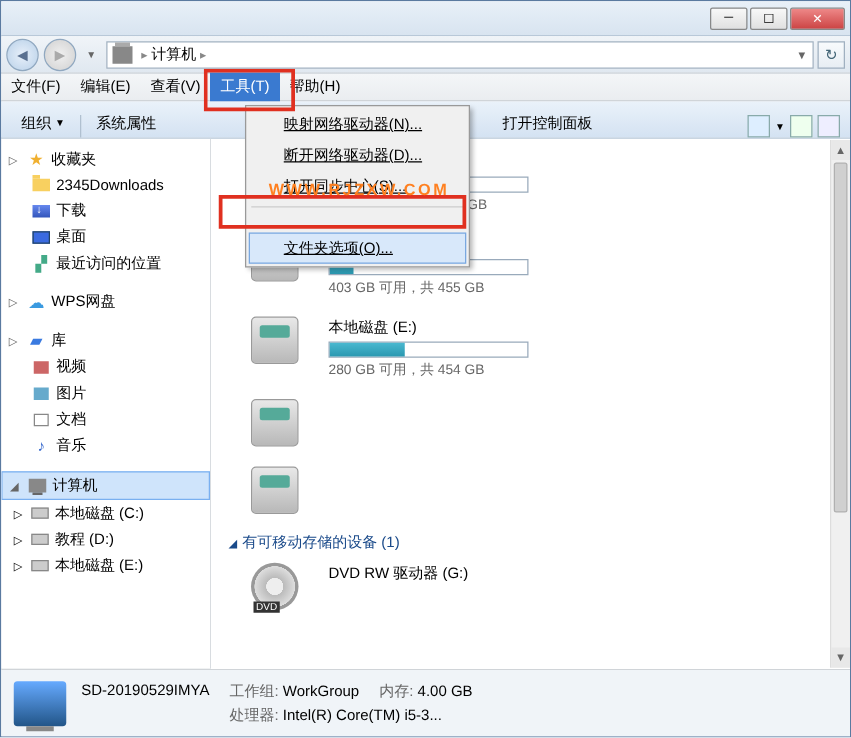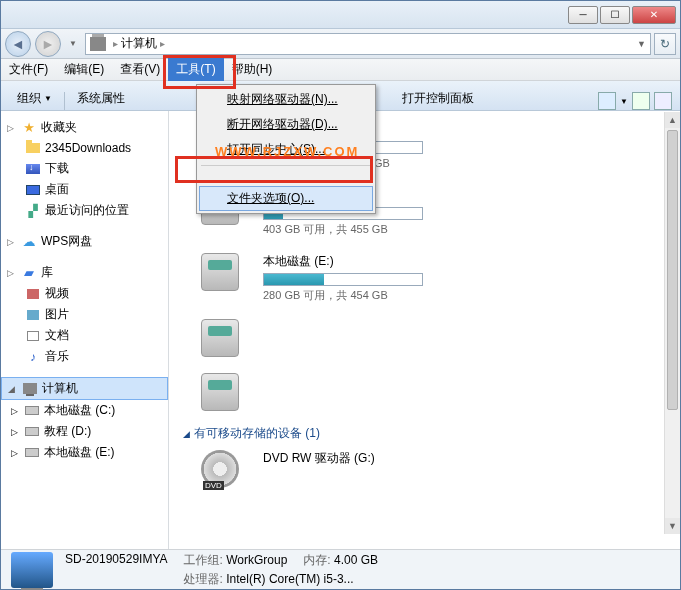--- a/index.html
+++ b/index.html
@@ -80,21 +80,21 @@
     .drive-stat { color: #666; font-size: 11px; }
     .section-head { color: #1a4a8a; padding: 4px 0 2px 6px; display: flex; align-items: center; gap: 4px; }
     .section-head .tri { font-size: 9px; }
     
     .watermark { position: absolute; left: 215px; top: 148px; z-index: 60; pointer-events: none; }
     .wm-zh { font-size: 30px; font-weight: bold; letter-spacing: 2px; }
     .wm-zh span { display: inline-block; }
     .wm-en { font-size: 13px; font-weight: bold; color: #ff8020; letter-spacing: 2px; text-align: center; margin-top: -4px; }
     .c1{color:#2050c0}.c2{color:#30b030}.c3{color:#f0b010}.c4{color:#e03030}.c5{color:#8030c0}
     
-    .statusbar { height: 40px; border-top: 1px solid #d0d4d8; background: #f0f4f8; display: flex; align-items: center; padding: 4px 10px; font-size: 12px; gap: 12px; }
+    .statusbar { height: 54px; border-top: 1px solid #d0d4d8; background: #f0f4f8; display: flex; align-items: center; padding: 4px 10px; font-size: 12px; gap: 12px; }
     .status-icon { width: 42px; height: 36px; background: linear-gradient(#6af,#258); border-radius: 3px; position: relative; }
     .status-icon::after { content:''; position:absolute; bottom:-4px; left:10px; width:22px; height:4px; background:#888; }
     .status-cols { display: flex; flex-direction: column; gap: 2px; }
     .status-row { display: flex; gap: 16px; }
     .status-label { color: #666; }
     
     .scrollbar-v { position: absolute; right: 1px; top: 112px; bottom: 56px; width: 16px; background: #f0f0f0; border-left: 1px solid #ddd; }
     .scroll-thumb { position: absolute; left: 2px; right: 2px; top: 18px; height: 280px; background: #d0d0d0; border: 1px solid #b0b0b0; border-radius: 2px; }
     .scroll-btn { position: absolute; left: 0; right: 0; height: 16px; background: #e8e8e8; display: flex; align-items: center; justify-content: center; font-size: 9px; color: #666; }
   </style>

